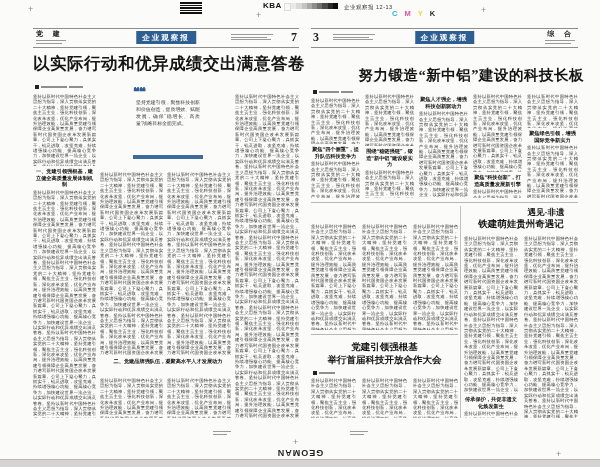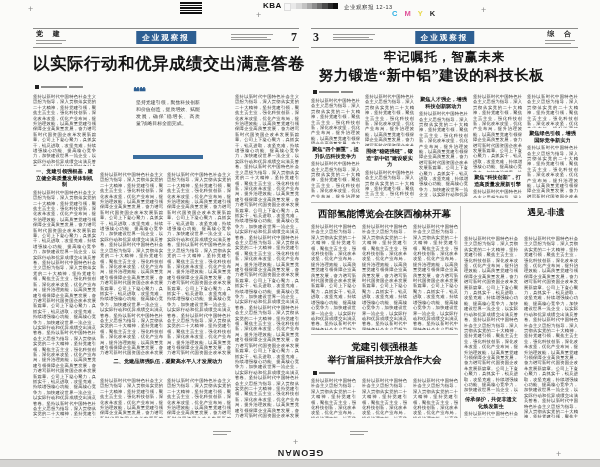--- a/index.html
+++ b/index.html
@@ -150,22 +150,21 @@
         <div class="micro-bar" style="width:40px;"></div>
     </div>
     <div class="masthead">企业观察报</div>
     <div class="abs section-logo" style="right:3px;top:2px;">综 合</div>
     <div class="abs info-bars" style="right:3px;top:11px;">
       <div class="micro-bar" style="width:30px;"></div>
         <div class="micro-bar" style="width:26px;"></div>
     </div>
   </div>
 
-  <div class="abs headline hl-kicker" style="left:311px;top:49px;width:267px;">牢记嘱托，智赢未来</div>
-  <div class="abs headline hl-main-right" style="left:298px;top:66px;width:267px;">努力锻造“新中铝”建设的科技长板</div>
+  <div class="abs headline hl-main-right" style="left:317px;top:66px;width:267px;text-align:right;">努力锻造“新中铝”建设的科技长板</div>
 
   <div class="abs byline" style="left:313px;top:90px;">
     <div class="sq"></div>
     <div class="bl" style="width:20px;"></div>
       <div class="bl" style="width:12px;"></div>
   </div>
 
   <div class="abs colwrap" style="left:311px;top:98px;width:49px;height:100px;">
     <div class="coltext fillblk" style="height:46px;">坚持以新时代中国特色社会主义思想为指导，深入贯彻落实党的二十大精神，坚持党建引领，聚焦主责主业，强化科技创新，深化改革攻坚，优化产业布局，提升治理效能，以高质量党建引领保障企业高质量发展，奋力谱写新时代国资国企改革发展新篇章。公司上下凝心聚力，真抓实干，锐意进取，攻坚克难，持续增强核心功能、提高核心竞争力，加快建设世界一流企业，以实际行动和优异成绩交出满意答卷。坚持以新时代中国特色社会主义思想为指导，深入贯彻落实党的二十大精神，坚持党建引领，聚焦主责主业，强化科技创新，深化改革攻坚，优化产业布局，提升治理效能，以高质量党建引领保障企业高质量发展，奋力谱写新时代国资国企改革发展新篇章。公司上下凝心聚力，真抓实干，锐意进取，攻坚克难，持续增强核心功能、提高核心竞争力，加快建设世界一流企业，以实际行动和优异成绩交出满意答卷。</div>
     <div class="subhead">聚焦“四个侧重”，提升队伍科技竞争力</div>
@@ -188,32 +187,32 @@
   <div class="abs colwrap" style="left:527px;top:94px;width:51px;height:104px;">
     <div class="coltext fillblk" style="height:34px;">坚持以新时代中国特色社会主义思想为指导，深入贯彻落实党的二十大精神，坚持党建引领，聚焦主责主业，强化科技创新，深化改革攻坚，优化产业布局，提升治理效能，以高质量党建引领保障企业高质量发展，奋力谱写新时代国资国企改革发展新篇章。公司上下凝心聚力，真抓实干，锐意进取，攻坚克难，持续增强核心功能、提高核心竞争力，加快建设世界一流企业，以实际行动和优异成绩交出满意答卷。坚持以新时代中国特色社会主义思想为指导，深入贯彻落实党的二十大精神，坚持党建引领，聚焦主责主业，强化科技创新，深化改革攻坚，优化产业布局，提升治理效能，以高质量党建引领保障企业高质量发展，奋力谱写新时代国资国企改革发展新篇章。公司上下凝心聚力，真抓实干，锐意进取，攻坚克难，持续增强核心功能、提高核心竞争力，加快建设世界一流企业，以实际行动和优异成绩交出满意答卷。</div>
     <div class="subhead">聚焦绿色引领，增强国际竞争新实力</div>
     <div class="coltext fillgrow">坚持以新时代中国特色社会主义思想为指导，深入贯彻落实党的二十大精神，坚持党建引领，聚焦主责主业，强化科技创新，深化改革攻坚，优化产业布局，提升治理效能，以高质量党建引领保障企业高质量发展，奋力谱写新时代国资国企改革发展新篇章。公司上下凝心聚力，真抓实干，锐意进取，攻坚克难，持续增强核心功能、提高核心竞争力，加快建设世界一流企业，以实际行动和优异成绩交出满意答卷。坚持以新时代中国特色社会主义思想为指导，深入贯彻落实党的二十大精神，坚持党建引领，聚焦主责主业，强化科技创新，深化改革攻坚，优化产业布局，提升治理效能，以高质量党建引领保障企业高质量发展，奋力谱写新时代国资国企改革发展新篇章。公司上下凝心聚力，真抓实干，锐意进取，攻坚克难，持续增强核心功能、提高核心竞争力，加快建设世界一流企业，以实际行动和优异成绩交出满意答卷。</div>
   </div>
 
   <div class="abs rule-h" style="left:311px;top:202px;width:267px;"></div>
   <div class="abs rule-v" style="left:460px;top:206px;height:212px;"></div>
   <div class="abs rule-h" style="left:311px;top:334px;width:147px;"></div>
 
-  <div class="abs headline hl-sub" style="left:311px;top:208px;width:147px;">西部氢能博览会在陕西榆林开幕</div>
   <div class="abs colwrap" style="left:311px;top:224px;width:45px;height:106px;">
     <div class="coltext fillgrow">坚持以新时代中国特色社会主义思想为指导，深入贯彻落实党的二十大精神，坚持党建引领，聚焦主责主业，强化科技创新，深化改革攻坚，优化产业布局，提升治理效能，以高质量党建引领保障企业高质量发展，奋力谱写新时代国资国企改革发展新篇章。公司上下凝心聚力，真抓实干，锐意进取，攻坚克难，持续增强核心功能、提高核心竞争力，加快建设世界一流企业，以实际行动和优异成绩交出满意答卷。坚持以新时代中国特色社会主义思想为指导，深入贯彻落实党的二十大精神，坚持党建引领，聚焦主责主业，强化科技创新，深化改革攻坚，优化产业布局，提升治理效能，以高质量党建引领保障企业高质量发展，奋力谱写新时代国资国企改革发展新篇章。公司上下凝心聚力，真抓实干，锐意进取，攻坚克难，持续增强核心功能、提高核心竞争力，加快建设世界一流企业，以实际行动和优异成绩交出满意答卷。坚持以新时代中国特色社会主义思想为指导，深入贯彻落实党的二十大精神，坚持党建引领，聚焦主责主业，强化科技创新，深化改革攻坚，优化产业布局，提升治理效能，以高质量党建引领保障企业高质量发展，奋力谱写新时代国资国企改革发展新篇章。公司上下凝心聚力，真抓实干，锐意进取，攻坚克难，持续增强核心功能、提高核心竞争力，加快建设世界一流企业，以实际行动和优异成绩交出满意答卷。</div>
   </div>
   <div class="abs colwrap" style="left:362px;top:224px;width:45px;height:106px;">
     <div class="coltext fillgrow">坚持以新时代中国特色社会主义思想为指导，深入贯彻落实党的二十大精神，坚持党建引领，聚焦主责主业，强化科技创新，深化改革攻坚，优化产业布局，提升治理效能，以高质量党建引领保障企业高质量发展，奋力谱写新时代国资国企改革发展新篇章。公司上下凝心聚力，真抓实干，锐意进取，攻坚克难，持续增强核心功能、提高核心竞争力，加快建设世界一流企业，以实际行动和优异成绩交出满意答卷。坚持以新时代中国特色社会主义思想为指导，深入贯彻落实党的二十大精神，坚持党建引领，聚焦主责主业，强化科技创新，深化改革攻坚，优化产业布局，提升治理效能，以高质量党建引领保障企业高质量发展，奋力谱写新时代国资国企改革发展新篇章。公司上下凝心聚力，真抓实干，锐意进取，攻坚克难，持续增强核心功能、提高核心竞争力，加快建设世界一流企业，以实际行动和优异成绩交出满意答卷。坚持以新时代中国特色社会主义思想为指导，深入贯彻落实党的二十大精神，坚持党建引领，聚焦主责主业，强化科技创新，深化改革攻坚，优化产业布局，提升治理效能，以高质量党建引领保障企业高质量发展，奋力谱写新时代国资国企改革发展新篇章。公司上下凝心聚力，真抓实干，锐意进取，攻坚克难，持续增强核心功能、提高核心竞争力，加快建设世界一流企业，以实际行动和优异成绩交出满意答卷。</div>
   </div>
   <div class="abs colwrap" style="left:413px;top:224px;width:45px;height:106px;">
     <div class="coltext fillgrow">坚持以新时代中国特色社会主义思想为指导，深入贯彻落实党的二十大精神，坚持党建引领，聚焦主责主业，强化科技创新，深化改革攻坚，优化产业布局，提升治理效能，以高质量党建引领保障企业高质量发展，奋力谱写新时代国资国企改革发展新篇章。公司上下凝心聚力，真抓实干，锐意进取，攻坚克难，持续增强核心功能、提高核心竞争力，加快建设世界一流企业，以实际行动和优异成绩交出满意答卷。坚持以新时代中国特色社会主义思想为指导，深入贯彻落实党的二十大精神，坚持党建引领，聚焦主责主业，强化科技创新，深化改革攻坚，优化产业布局，提升治理效能，以高质量党建引领保障企业高质量发展，奋力谱写新时代国资国企改革发展新篇章。公司上下凝心聚力，真抓实干，锐意进取，攻坚克难，持续增强核心功能、提高核心竞争力，加快建设世界一流企业，以实际行动和优异成绩交出满意答卷。坚持以新时代中国特色社会主义思想为指导，深入贯彻落实党的二十大精神，坚持党建引领，聚焦主责主业，强化科技创新，深化改革攻坚，优化产业布局，提升治理效能，以高质量党建引领保障企业高质量发展，奋力谱写新时代国资国企改革发展新篇章。公司上下凝心聚力，真抓实干，锐意进取，攻坚克难，持续增强核心功能、提高核心竞争力，加快建设世界一流企业，以实际行动和优异成绩交出满意答卷。</div>
   </div>
 
   <div class="abs headline hl-sub-sm" style="left:489px;top:207px;width:114px;">遇见·非遗</div>
+  <div class="abs headline hl-sub" style="left:464px;top:218px;width:114px;">铁建萌娃贵州奇遇记</div>
   <div class="abs colwrap" style="left:464px;top:236px;width:54px;height:182px;">
     <div class="coltext fillblk" style="height:158px;">坚持以新时代中国特色社会主义思想为指导，深入贯彻落实党的二十大精神，坚持党建引领，聚焦主责主业，强化科技创新，深化改革攻坚，优化产业布局，提升治理效能，以高质量党建引领保障企业高质量发展，奋力谱写新时代国资国企改革发展新篇章。公司上下凝心聚力，真抓实干，锐意进取，攻坚克难，持续增强核心功能、提高核心竞争力，加快建设世界一流企业，以实际行动和优异成绩交出满意答卷。坚持以新时代中国特色社会主义思想为指导，深入贯彻落实党的二十大精神，坚持党建引领，聚焦主责主业，强化科技创新，深化改革攻坚，优化产业布局，提升治理效能，以高质量党建引领保障企业高质量发展，奋力谱写新时代国资国企改革发展新篇章。公司上下凝心聚力，真抓实干，锐意进取，攻坚克难，持续增强核心功能、提高核心竞争力，加快建设世界一流企业，以实际行动和优异成绩交出满意答卷。坚持以新时代中国特色社会主义思想为指导，深入贯彻落实党的二十大精神，坚持党建引领，聚焦主责主业，强化科技创新，深化改革攻坚，优化产业布局，提升治理效能，以高质量党建引领保障企业高质量发展，奋力谱写新时代国资国企改革发展新篇章。公司上下凝心聚力，真抓实干，锐意进取，攻坚克难，持续增强核心功能、提高核心竞争力，加快建设世界一流企业，以实际行动和优异成绩交出满意答卷。坚持以新时代中国特色社会主义思想为指导，深入贯彻落实党的二十大精神，坚持党建引领，聚焦主责主业，强化科技创新，深化改革攻坚，优化产业布局，提升治理效能，以高质量党建引领保障企业高质量发展，奋力谱写新时代国资国企改革发展新篇章。公司上下凝心聚力，真抓实干，锐意进取，攻坚克难，持续增强核心功能、提高核心竞争力，加快建设世界一流企业，以实际行动和优异成绩交出满意答卷。</div>
     <div class="subhead">传承保护，共促非遗文化焕发新生</div>
     <div class="coltext fillgrow">坚持以新时代中国特色社会主义思想为指导，深入贯彻落实党的二十大精神，坚持党建引领，聚焦主责主业，强化科技创新，深化改革攻坚，优化产业布局，提升治理效能，以高质量党建引领保障企业高质量发展，奋力谱写新时代国资国企改革发展新篇章。公司上下凝心聚力，真抓实干，锐意进取，攻坚克难，持续增强核心功能、提高核心竞争力，加快建设世界一流企业，以实际行动和优异成绩交出满意答卷。</div>
   </div>
   <div class="abs colwrap" style="left:524px;top:236px;width:54px;height:182px;">
     <div class="coltext fillgrow">坚持以新时代中国特色社会主义思想为指导，深入贯彻落实党的二十大精神，坚持党建引领，聚焦主责主业，强化科技创新，深化改革攻坚，优化产业布局，提升治理效能，以高质量党建引领保障企业高质量发展，奋力谱写新时代国资国企改革发展新篇章。公司上下凝心聚力，真抓实干，锐意进取，攻坚克难，持续增强核心功能、提高核心竞争力，加快建设世界一流企业，以实际行动和优异成绩交出满意答卷。坚持以新时代中国特色社会主义思想为指导，深入贯彻落实党的二十大精神，坚持党建引领，聚焦主责主业，强化科技创新，深化改革攻坚，优化产业布局，提升治理效能，以高质量党建引领保障企业高质量发展，奋力谱写新时代国资国企改革发展新篇章。公司上下凝心聚力，真抓实干，锐意进取，攻坚克难，持续增强核心功能、提高核心竞争力，加快建设世界一流企业，以实际行动和优异成绩交出满意答卷。坚持以新时代中国特色社会主义思想为指导，深入贯彻落实党的二十大精神，坚持党建引领，聚焦主责主业，强化科技创新，深化改革攻坚，优化产业布局，提升治理效能，以高质量党建引领保障企业高质量发展，奋力谱写新时代国资国企改革发展新篇章。公司上下凝心聚力，真抓实干，锐意进取，攻坚克难，持续增强核心功能、提高核心竞争力，加快建设世界一流企业，以实际行动和优异成绩交出满意答卷。坚持以新时代中国特色社会主义思想为指导，深入贯彻落实党的二十大精神，坚持党建引领，聚焦主责主业，强化科技创新，深化改革攻坚，优化产业布局，提升治理效能，以高质量党建引领保障企业高质量发展，奋力谱写新时代国资国企改革发展新篇章。公司上下凝心聚力，真抓实干，锐意进取，攻坚克难，持续增强核心功能、提高核心竞争力，加快建设世界一流企业，以实际行动和优异成绩交出满意答卷。坚持以新时代中国特色社会主义思想为指导，深入贯彻落实党的二十大精神，坚持党建引领，聚焦主责主业，强化科技创新，深化改革攻坚，优化产业布局，提升治理效能，以高质量党建引领保障企业高质量发展，奋力谱写新时代国资国企改革发展新篇章。公司上下凝心聚力，真抓实干，锐意进取，攻坚克难，持续增强核心功能、提高核心竞争力，加快建设世界一流企业，以实际行动和优异成绩交出满意答卷。</div>
   </div>
 
   <div class="abs headline hl-sub" style="left:311px;top:341px;width:147px;">党建引领强根基</div>

